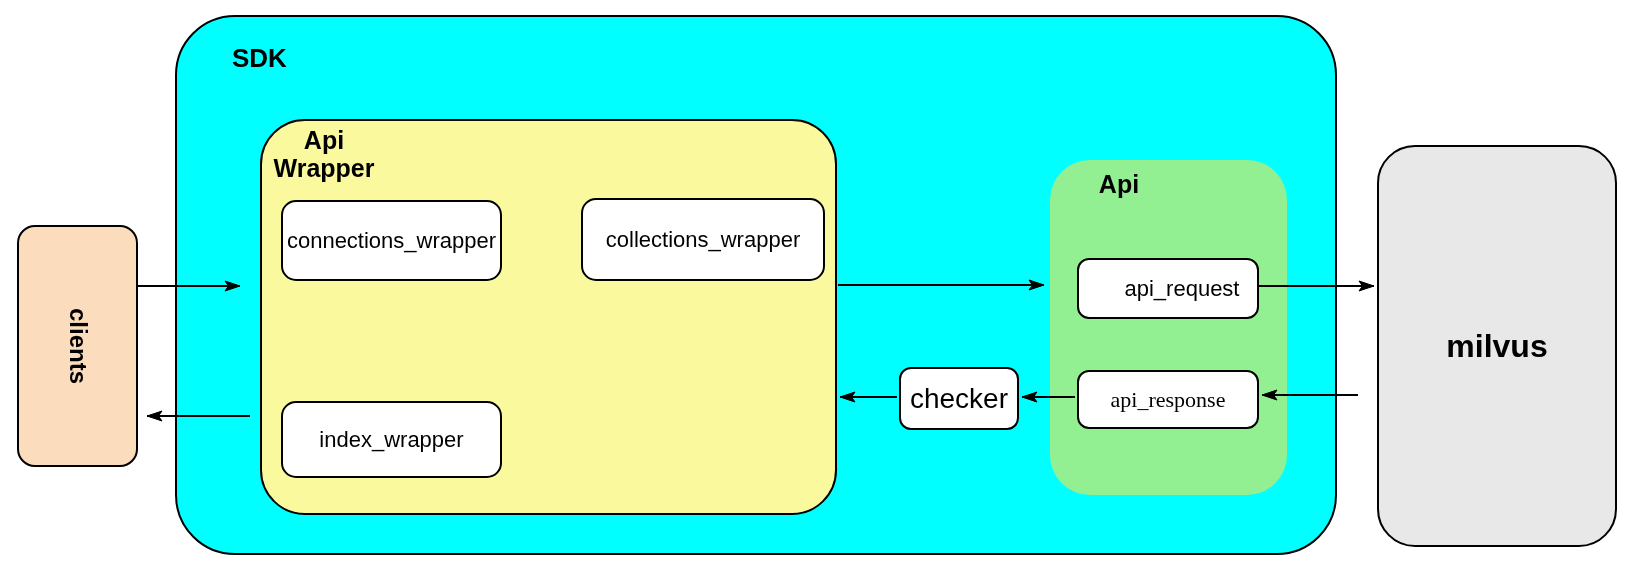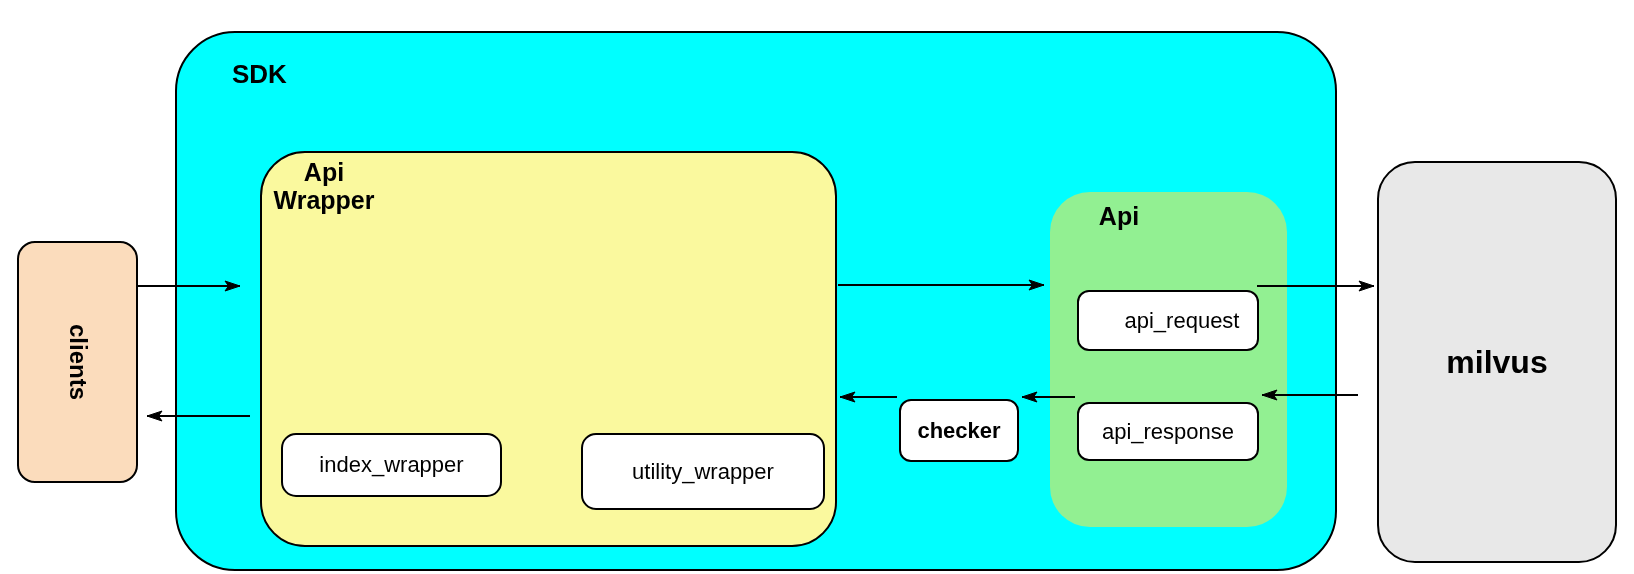--- a/index.html
+++ b/index.html
@@ -1,21 +1,21 @@
 <!DOCTYPE html>
 <html style="--c-sdk: #00FFFF; --c-wrapper: #FAF99E; --c-gateway: #92F092; --c-clients: #FBDCBC; --c-milvus: #E8E8E8; --c-box: #FFFFFF; --c-border: #000000;"><head>
 <meta charset="utf-8">
 <style>
   html,body { margin:0; padding:0; background:#ffffff; }
   .canvas {
     position:relative; width:1634px; height:574px; background:#ffffff;
     font-family:"Liberation Sans", sans-serif; color:#000;
     overflow:hidden;
   }
-  .node { position:absolute; box-sizing:border-box; border:2px solid var(--c-border,#000);margin-top:16px; }
+  .node { position:absolute; box-sizing:border-box; border:2px solid var(--c-border,#000); }
 
   .clients { left:17px; top:225px; width:121px; height:242px; border-radius:18px; background:var(--c-clients,#fbdcbc); }
   .clients-label {
     position:absolute; top:50%; left:50%;
     transform:translate(-50%,-50%) rotate(90deg);
     font-weight:bold; font-size:24px; white-space:nowrap;
   }
 
   .sdk { left:175px; top:15px; width:1162px; height:540px; border-radius:60px; background:var(--c-sdk,#00ffff); }
   .sdk-label { position:absolute; left:55px; top:26px; font-weight:bold; font-size:26px; }
@@ -25,30 +25,30 @@
 
   .wbox {
     position:absolute; background:var(--c-box,#fff); border:2px solid var(--c-border,#000);
     border-radius:15px; display:flex; align-items:center; justify-content:center;
     font-size:22px; box-sizing:border-box; white-space:nowrap;
   }
   .b-connections { left:19px;  top:79px;  width:221px; height:81px; }
   .b-collections { left:319px; top:77px;  width:244px; height:83px; }
   .b-schema      { left:19px;  top:179px; width:221px; height:78px; }
   .b-partition   { left:319px; top:179px; width:244px; height:78px; }
-  .b-index       { left:19px;  top:280px; width:221px; height:64px; }
+  .b-index       { left:19px;  top:280px; width:221px; height:77px; }
   .b-utility     { left:319px; top:280px; width:244px; height:77px; }
 
   .checker { left:722px; top:350px; width:120px; height:63px; border-radius:12px; background:var(--c-box,#fff);
-             display:flex; align-items:center; justify-content:center; font-size:22px;font-weight:bold; }
+             display:flex; align-items:center; justify-content:center; font-size:28px; }
 
   .gateway { left:873px; top:143px; width:237px; height:335px; border-radius:40px; background:var(--c-gateway,#92f092); border:none; }
   .gw-label { position:absolute; left:0; top:10px; width:138px; text-align:center; font-weight:bold; font-size:25px; line-height:1.12; }
   .b-request  { left:27px; top:98px;  width:182px; height:61px; border-radius:12px;padding-left:28px; }
-  .b-response { left:27px; top:210px; width:182px; height:59px; border-radius:12px; }
+  .b-response { left:27px; top:210px; width:182px; height:59px; border-radius:12px;font-family:Liberation Serif, serif; }
 
   .milvus { left:1377px; top:145px; width:240px; height:402px; border-radius:38px; background:var(--c-milvus,#e8e8e8);
             display:flex; align-items:center; justify-content:center; }
   .milvus-label { font-weight:bold; font-size:32px; }
 
   .edges { position:absolute; left:0; top:0; width:1634px; height:574px; pointer-events:none; z-index:10; }
 </style>
 </head>
 <body>
 
@@ -59,22 +59,23 @@
   </div>
 
   <div class="node sdk">
     <div class="sdk-label">SDK</div>
 
     <div class="node apiwrapper">
       <div class="aw-label">
         <div>Api</div>
         <div>Wrapper</div>
       </div>
+      <div class="wbox b-connections">connections_wrapper</div>
+      <div class="wbox b-collections">collections_wrapper</div>
       <div class="wbox b-index">index_wrapper</div>
-      <div class="wbox b-utility">utility_wrapper</div>
     </div>
 
     <div class="node checker">checker</div>
 
     <div class="node gateway">
       <div class="gw-label">
         <div>Api</div>
       </div>
       <div class="wbox b-request">api_request</div>
       <div class="wbox b-response">api_response</div>

